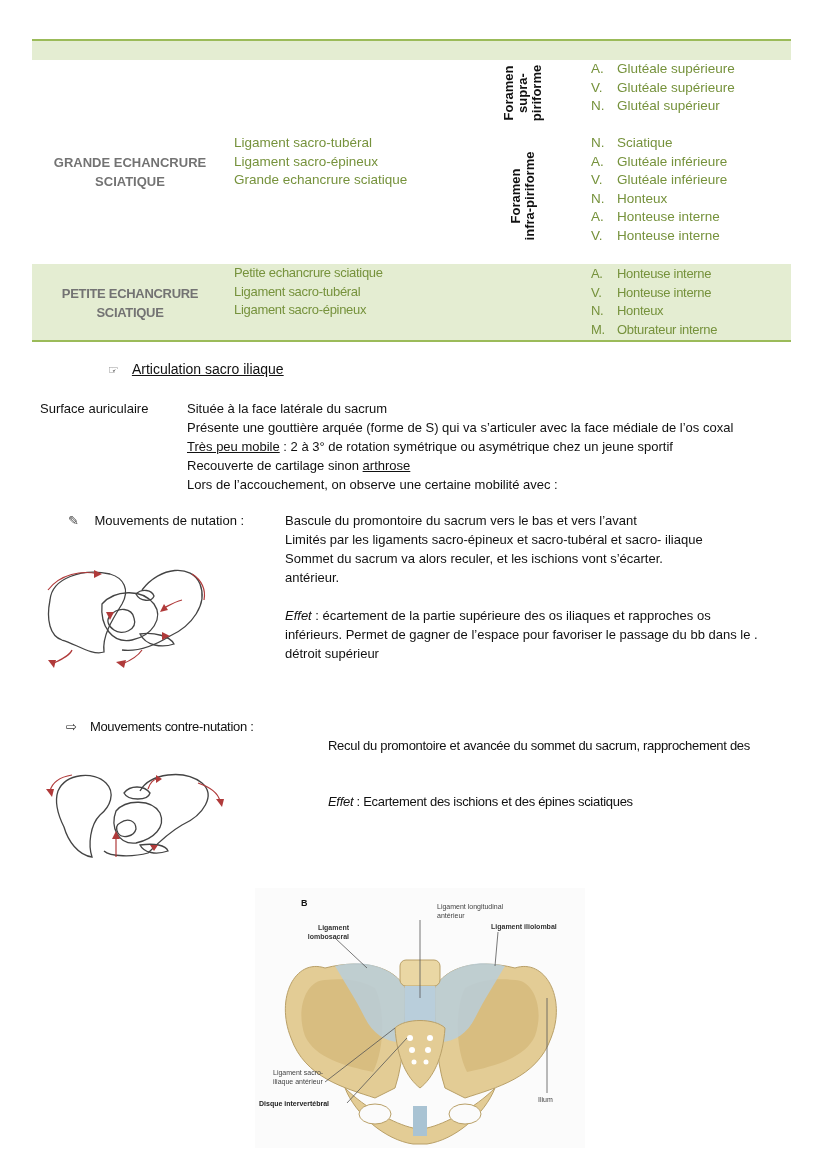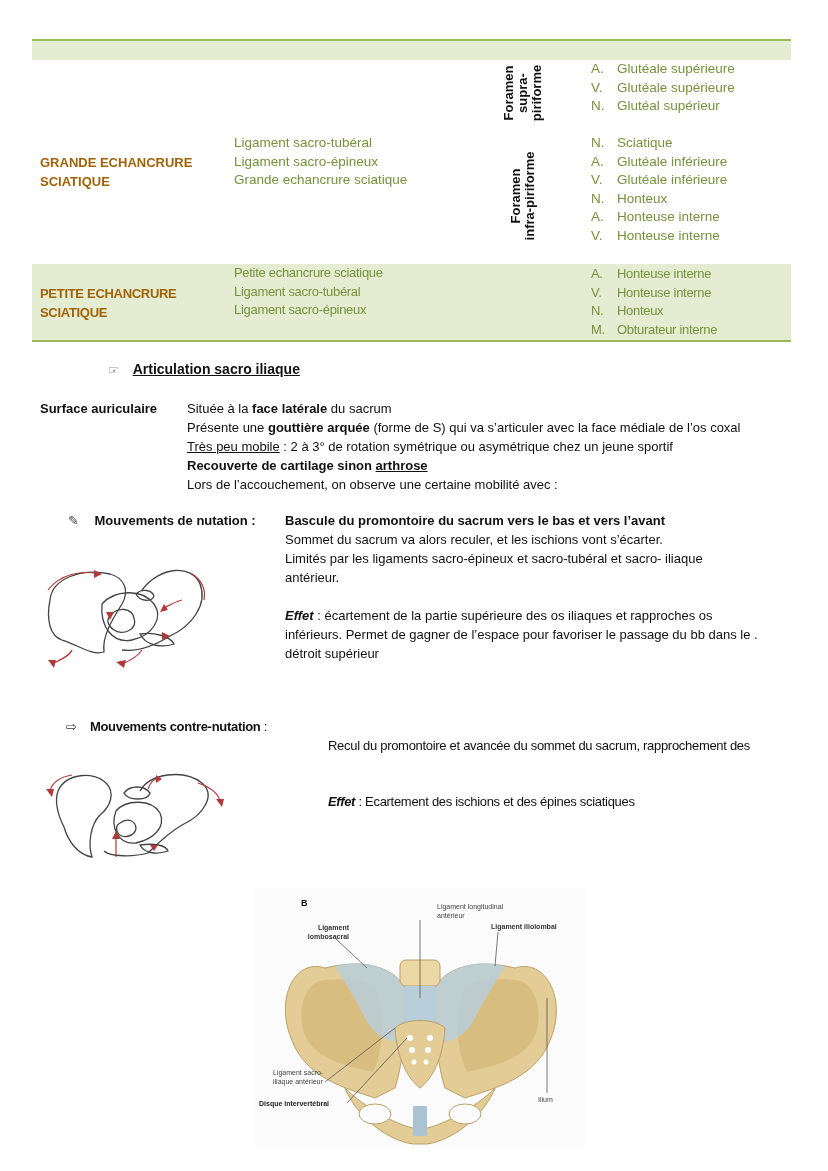--- a/index.html
+++ b/index.html
@@ -3,28 +3,28 @@
 <meta charset="utf-8">
 <style>
   html, body { margin: 0; padding: 0; background: #ffffff; }
   body { width: 828px; height: 1171px; position: relative; overflow: hidden;
          font-family: "Liberation Sans", "DejaVu Sans", sans-serif; color: #111; }
   .abs { position: absolute; }
   
   .tbl-band { position: absolute; left: 32px; width: 759px; background: #e4edd2; }
   .tbl-line { position: absolute; left: 32px; width: 759px; height: 2px; background: #9bbb59; }
   .gtxt { color: #76923c; font-size: 13.5px; line-height: 18.6px; }
-  .gbold { color: #a16207; font-size: 13px; font-weight: bold; line-height: 19px; }
+  .gbold { color: #737373; font-size: 13px; font-weight: bold; line-height: 19px; text-align: center; }
   .vert { position: absolute; transform: rotate(-90deg); transform-origin: center center;
           font-weight: bold; font-size: 13px; line-height: 14px; color: #111; text-align: center; white-space: nowrap; }
   .list-row { display: flex; }
   .list-row .k { width: 26px; }
   
   .txt { font-size: 13px; line-height: 19px; }
-  .b { font-weight: bold; }
+  .b { font-weight: normal; }
   .u { text-decoration: underline; }
   .i { font-style: italic; }
   .cond { font-size: 13px; letter-spacing: -0.3px; }
   svg { display: block; }
 </style>
 </head>
 <body>
 
 <div>
   <div class="tbl-line" style="top:39px;"></div>
@@ -135,22 +135,22 @@
   <div><span class="b">Recouverte de cartilage sinon </span><span class="b u">arthrose</span></div>
   <div>Lors de l’accouchement, on observe une certaine mobilité avec :</div>
 </div>
 
 <div class="abs txt" style="left:68px;top:511px;">
   <span style="color:#444;margin-right:12px;">✎</span>
   <span class="b">Mouvements de nutation :</span>
 </div>
 <div class="abs txt" style="left:285px;top:511px;width:520px;">
   <div class="b">Bascule du promontoire du sacrum vers le bas et vers l’avant</div>
+  <div>Limités par les ligaments sacro-épineux et sacro-tubéral et sacro- iliaque</div>
   <div>Sommet du sacrum va alors reculer, et les ischions vont s’écarter.</div>
-  <div>Limités par les ligaments sacro-épineux et sacro-tubéral et sacro- iliaque</div>
   <div>antérieur.</div>
   <div style="height:19px;"></div>
   <div><span class="b i">Effet</span><span> : écartement de la partie supérieure des os iliaques et rapproches os</span></div>
   <div>inférieurs. Permet de gagner de l’espace pour favoriser le passage du bb dans le .</div>
   <div>détroit supérieur</div>
 </div>
 
 <div class="abs" style="left:42px;top:560px;width:175px;height:110px;">
   <svg width="175" height="110" viewBox="0 0 175 110">
     <g fill="none" stroke="#444" stroke-width="1.3">

